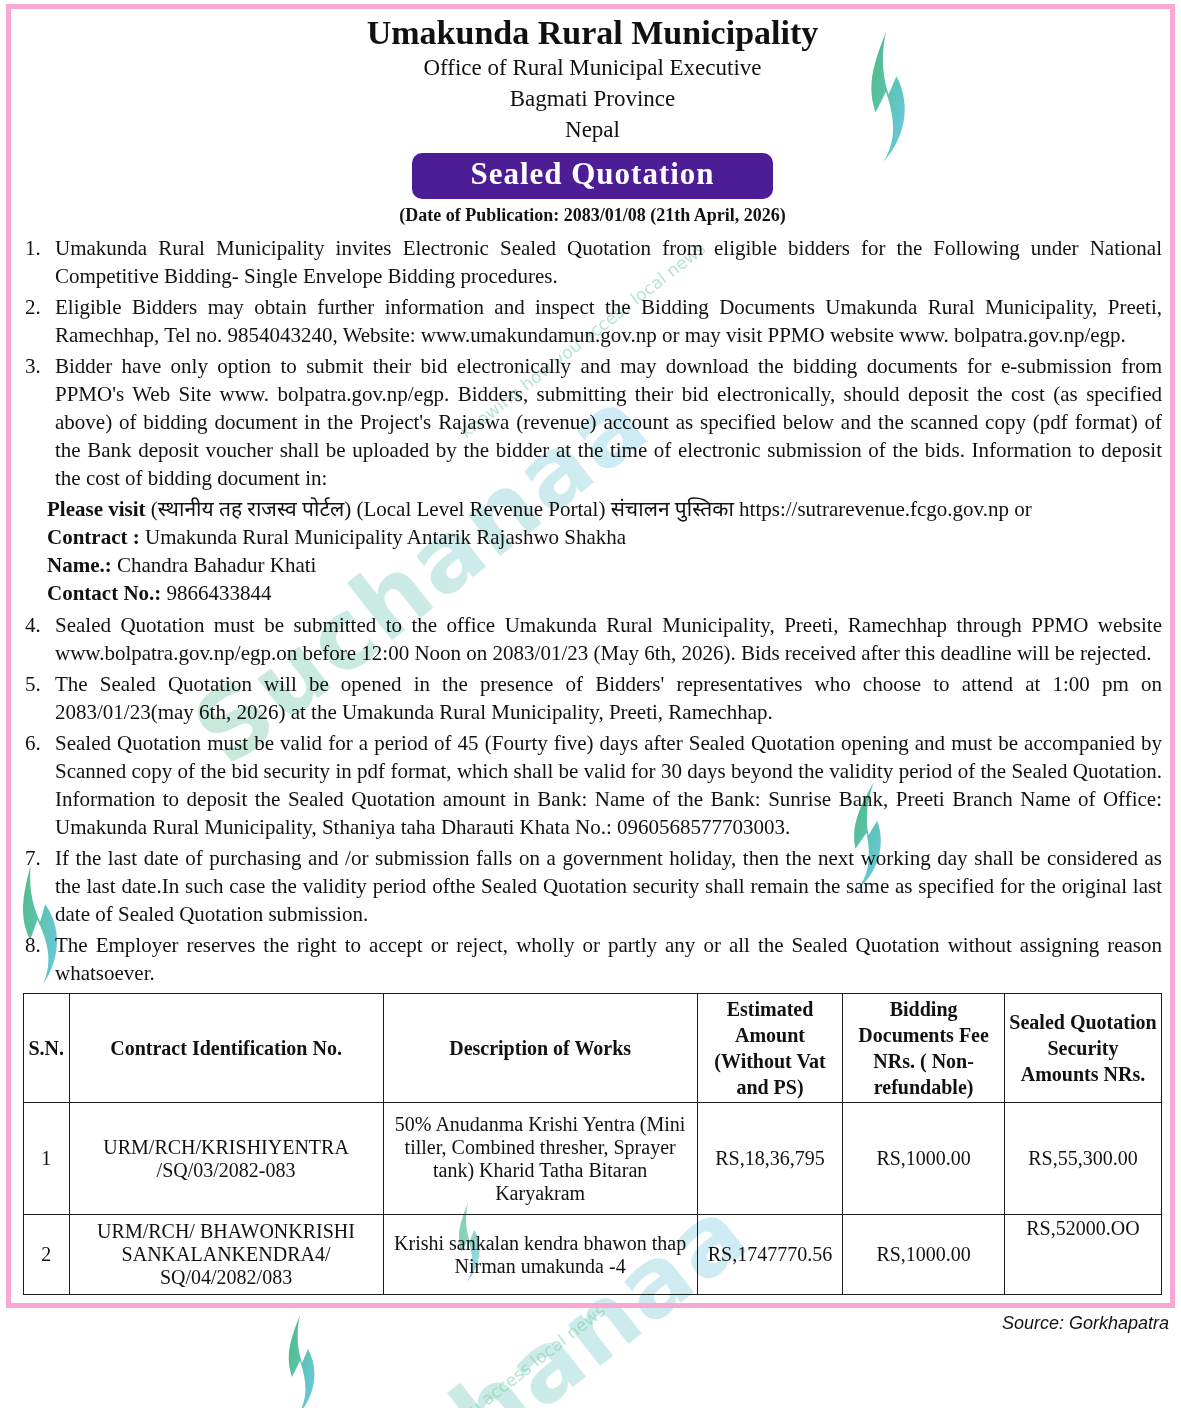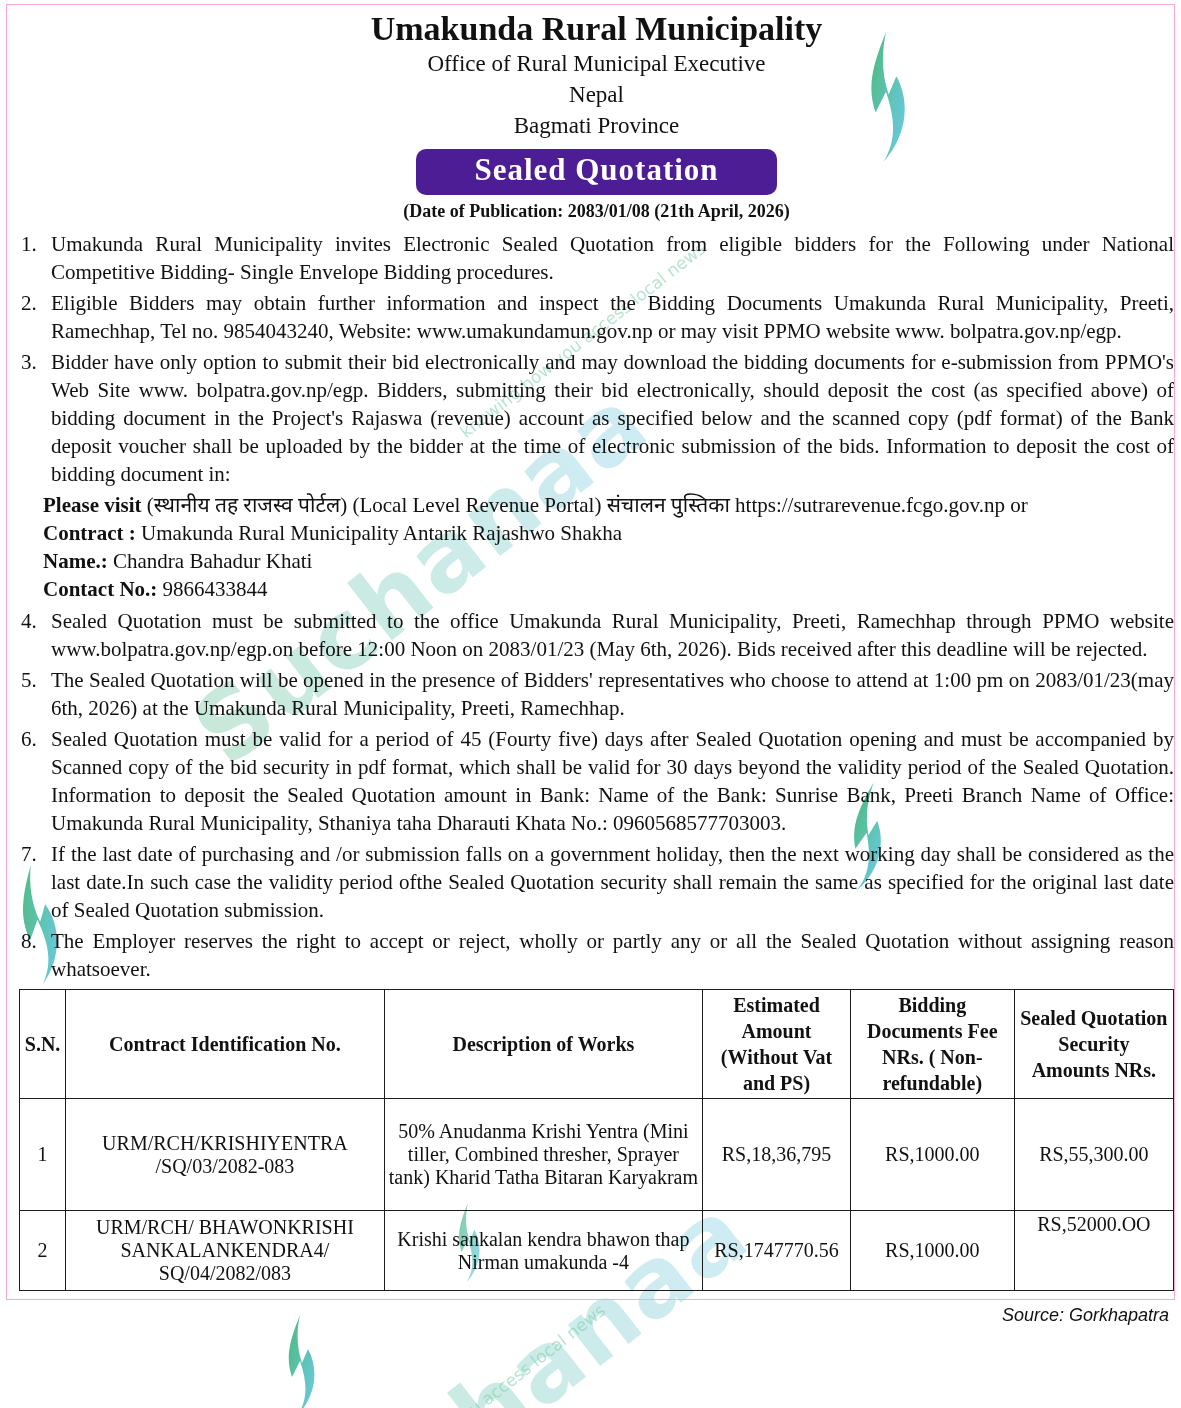--- a/index.html
+++ b/index.html
@@ -39,22 +39,22 @@
     opacity: 0.55;
     white-space: nowrap;
   }
   .decor { position: absolute; opacity: 0.85; }
 
   
   .doc {
     position: relative;
     z-index: 1;
     margin: 4px 6px 0 6px;
-    border: 1px solid #f9a8d4;
-    padding: 4px 0 8px 12px;
+    border: 5px solid #f9a8d4;
+    padding: 4px 8px 8px 12px;
   }
   .hdr { text-align: center; }
   .hdr h1 { font-size: 34px; font-weight: bold; line-height: 1.15; }
   .hdr .sub { font-size: 23px; line-height: 1.35; }
   .banner-wrap { text-align: center; margin: 8px 0 6px 0; }
   .banner {
     display: inline-block;
     background: #4c1d95;
     color: #ffffff;
     font-size: 31px;
@@ -116,22 +116,22 @@
   <svg class="decor" style="left:452px; top:1190px; width:32px; height:105px; opacity:0.6;" viewBox="0 0 40 100">
     <path d="M20 0 C10 25 5 42 12 62 L20 46 C28 70 27 85 18 100 C36 80 39 54 28 34 L22 48 C16 30 17 14 20 0 Z" fill="url(#decgrad)"></path>
   </svg>
 </div>
 
 <div class="doc">
 
   <div class="hdr">
     <h1>Umakunda Rural Municipality</h1>
     <div class="sub">Office of Rural Municipal Executive</div>
+    <div class="sub">Bagmati Province</div>
     <div class="sub">Nepal</div>
-    <div class="sub">Bagmati Province</div>
     <div class="banner-wrap">
       <div class="banner">Sealed Quotation</div>
     </div>
     <div class="pub">(Date of Publication: 2083/01/08 (21th April, 2026)</div>
   </div>
 
   <div class="items">
     <div class="item">
       <span class="num">1.</span><span>Umakunda Rural Municipality invites Electronic Sealed Quotation from eligible bidders for the Following under National Competitive Bidding- Single Envelope Bidding procedures.</span>
     </div>

